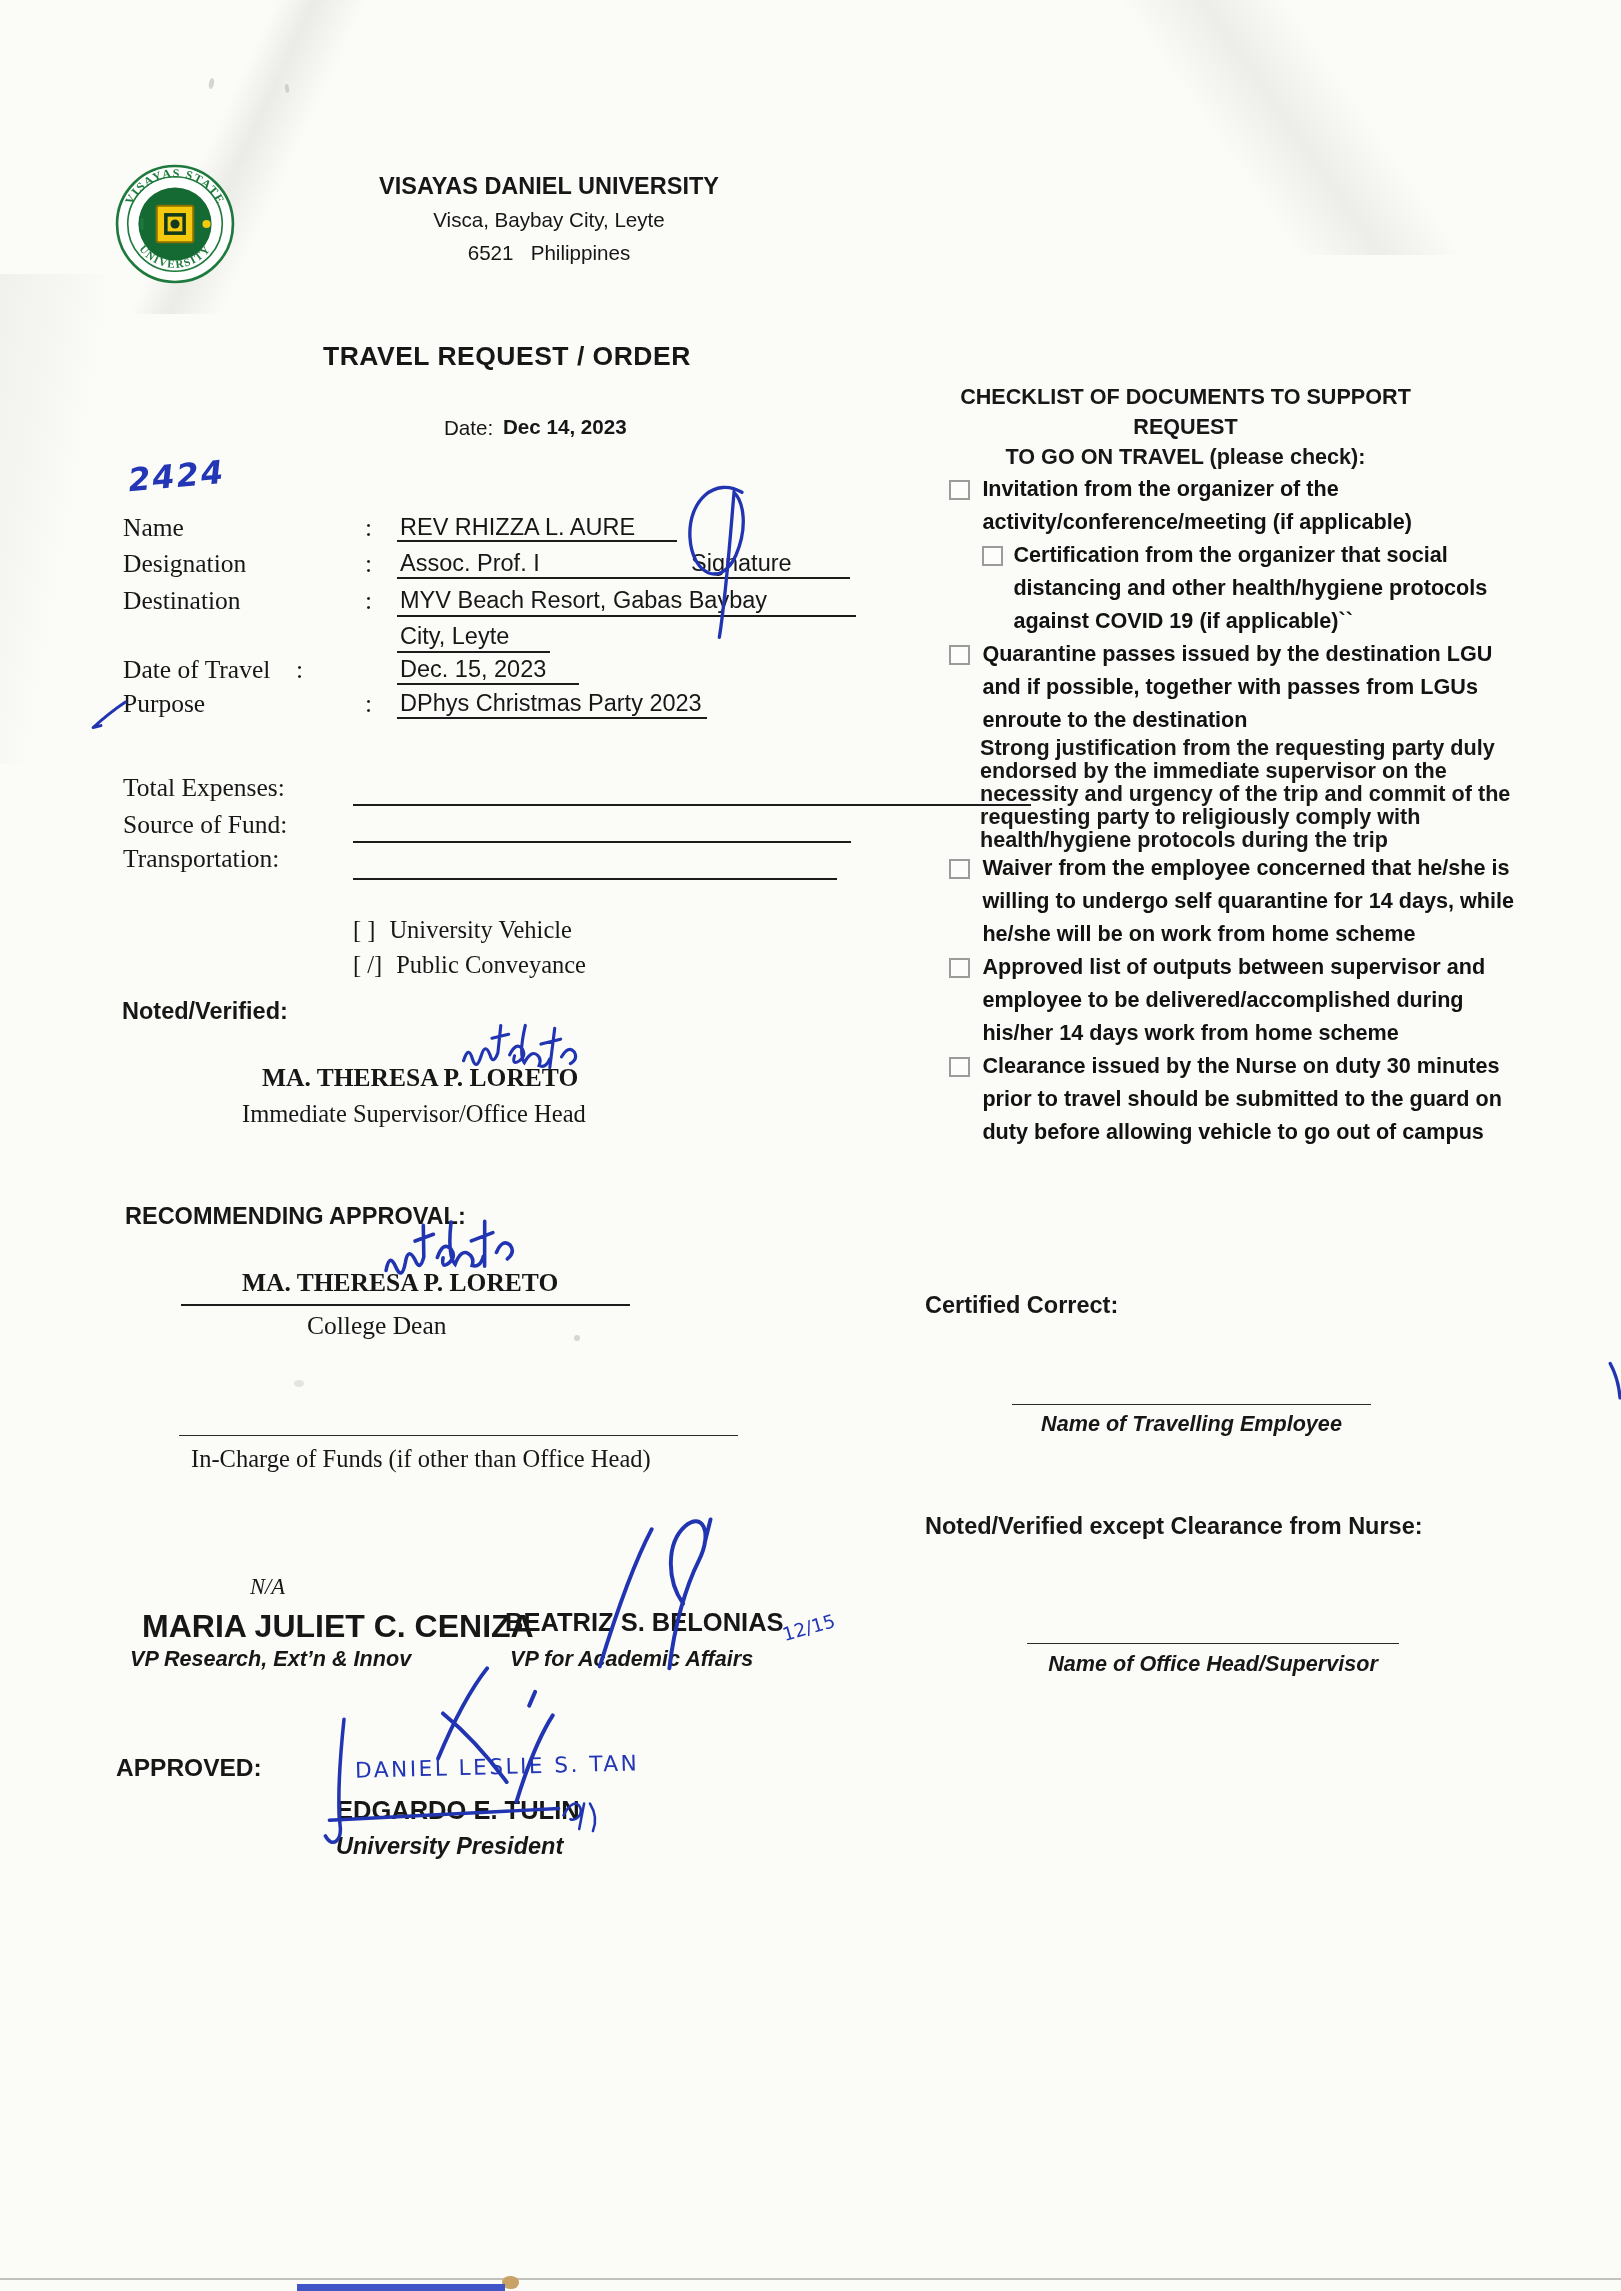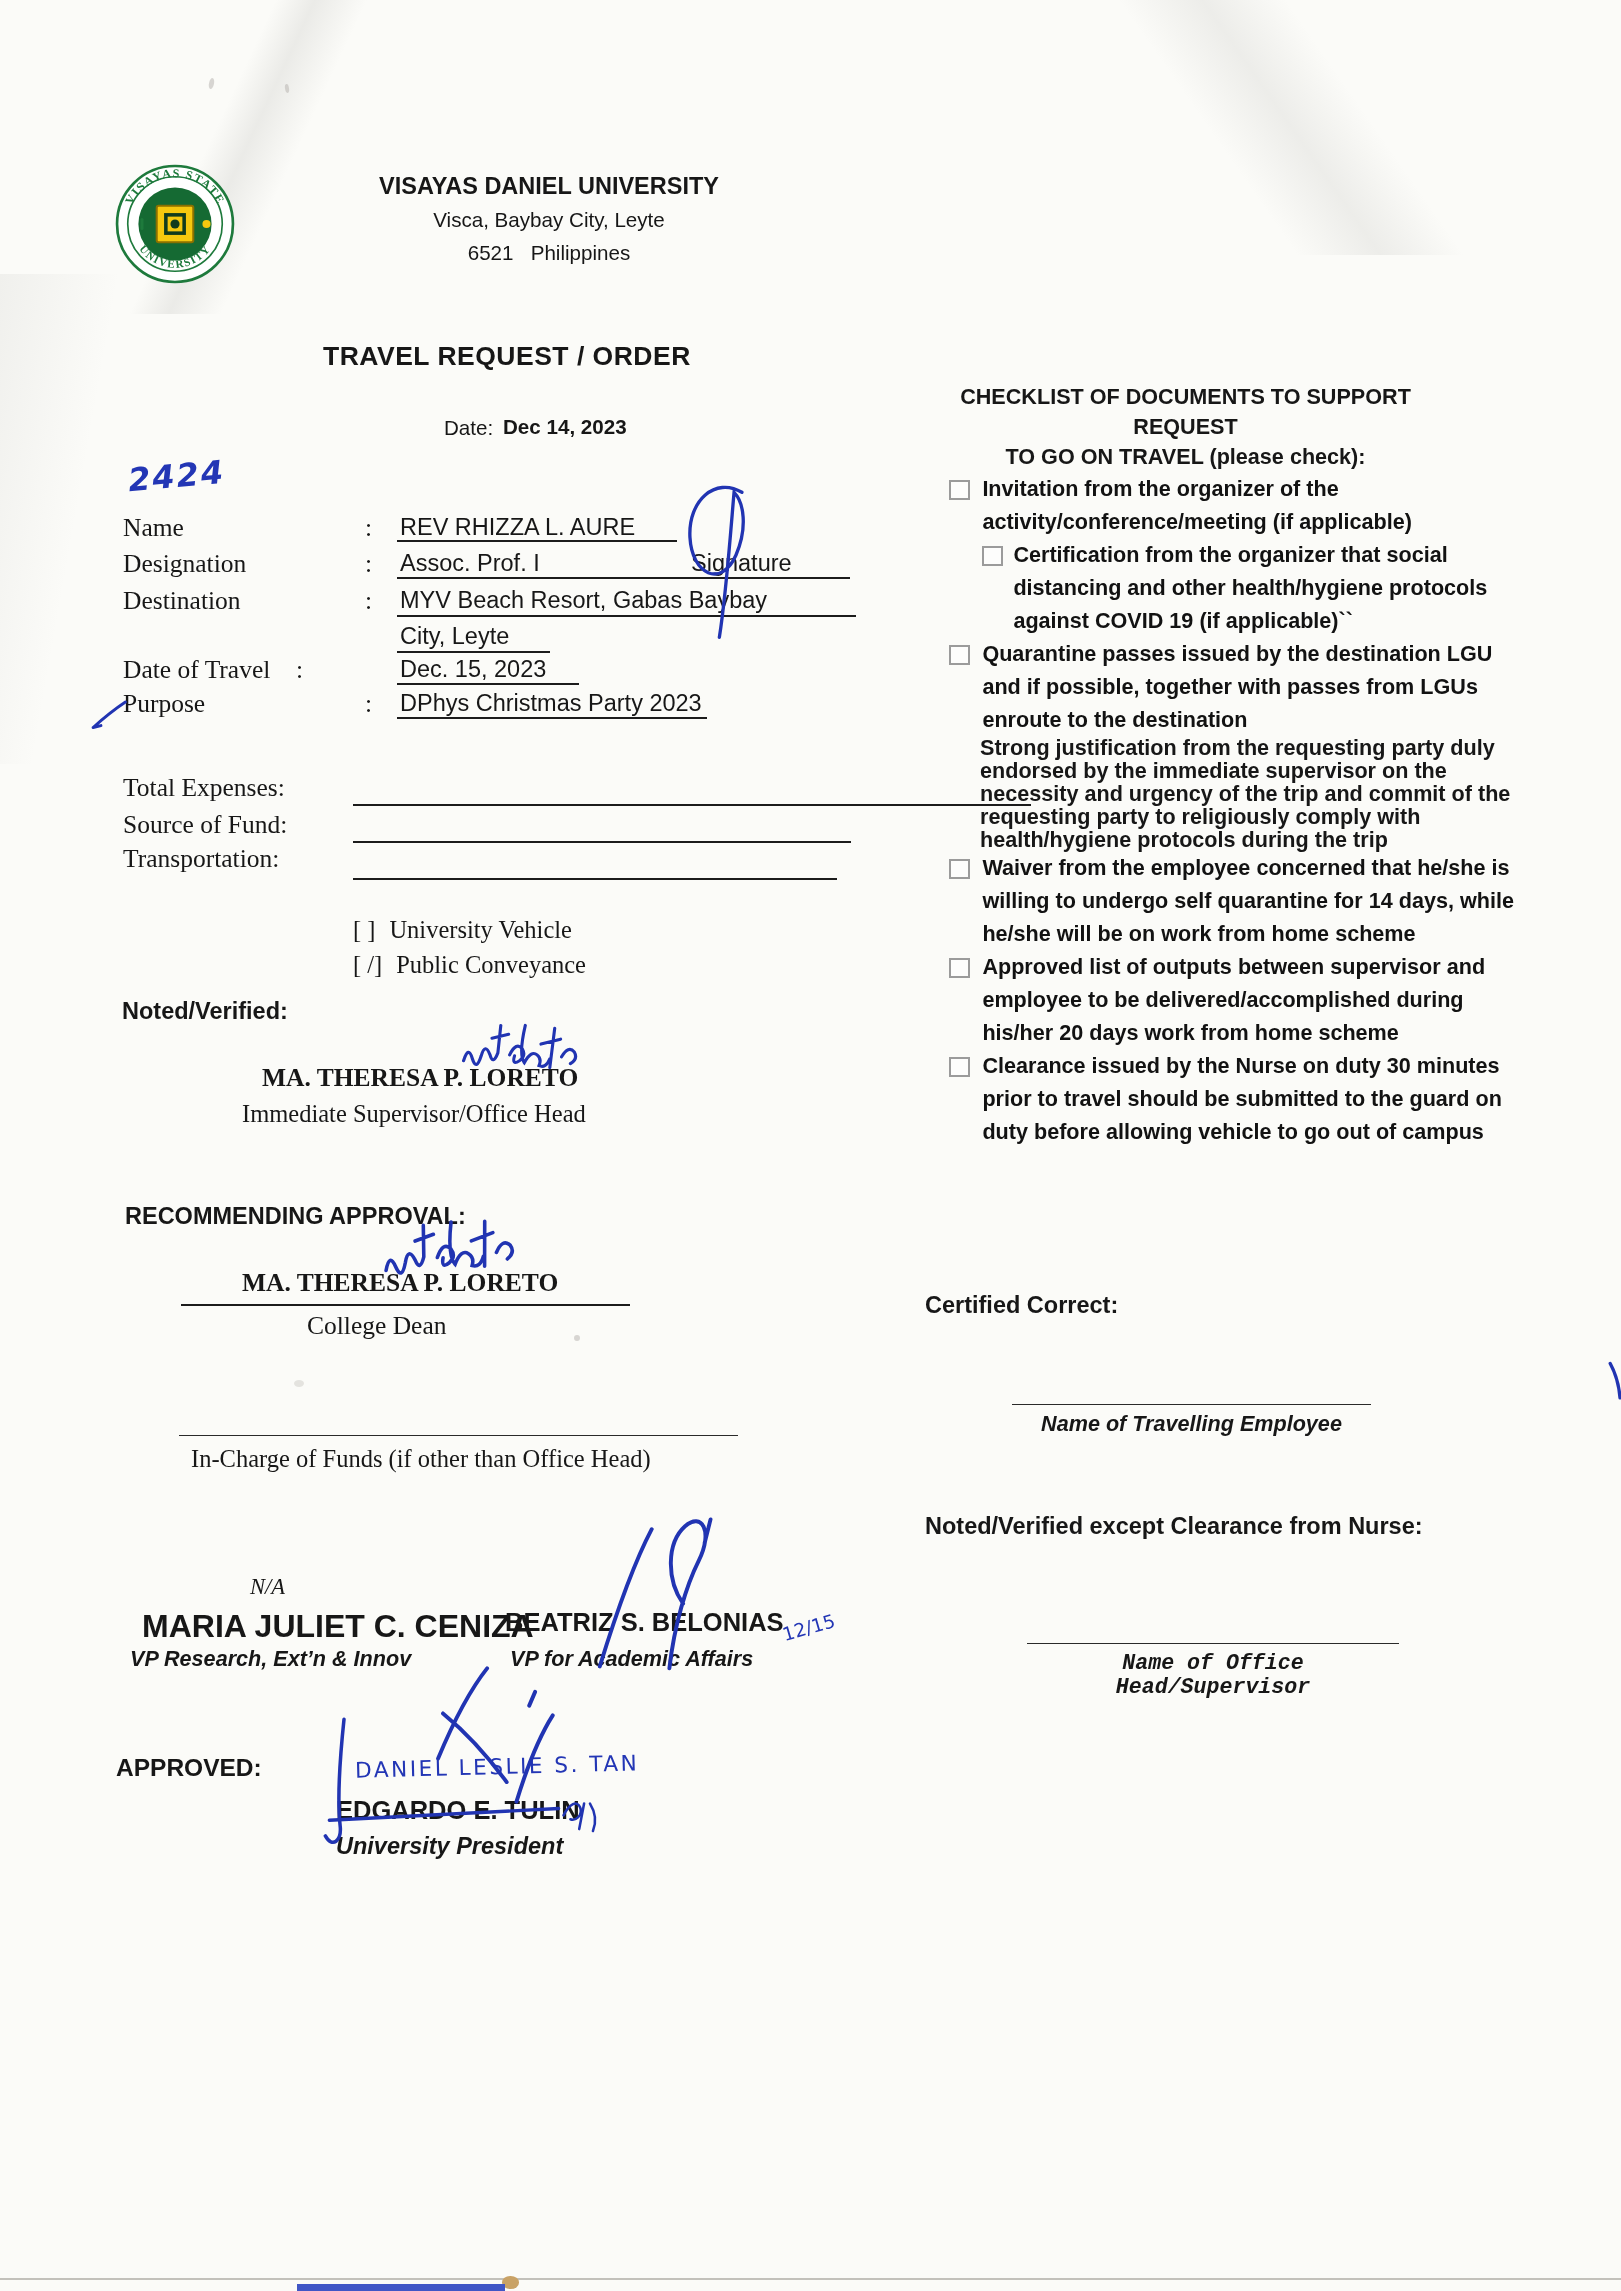--- a/index.html
+++ b/index.html
@@ -160,35 +160,35 @@
       <span class="ck-box"></span>
       <span class="ck-text">Quarantine passes issued by the destination LGU and if possible, together with passes from LGUs enroute to the destination</span>
     </div>
     <div class="ck-noblock">Strong justification from the requesting party duly endorsed by the immediate supervisor on the necessity and urgency of the trip and commit of the requesting party to religiously comply with health/hygiene protocols during the trip</div>
     <div class="ck-item">
       <span class="ck-box"></span>
       <span class="ck-text">Waiver from the employee concerned that he/she is willing to undergo self quarantine for 14 days, while he/she will be on work from home scheme</span>
     </div>
     <div class="ck-item">
       <span class="ck-box"></span>
-      <span class="ck-text">Approved list of outputs between supervisor and employee to be delivered/accomplished during his/her 20 days work from home scheme</span>
+      <span class="ck-text">Approved list of outputs between supervisor and employee to be delivered/accomplished during his/her 14 days work from home scheme</span>
     </div>
     <div class="ck-item">
       <span class="ck-box"></span>
       <span class="ck-text">Clearance issued by the Nurse on duty 30 minutes prior to travel should be submitted to the guard on duty before allowing vehicle to go out of campus</span>
     </div>
   </div>
 
   <div class="abs sans b" style="left:925px;top:1292px;font-size:23.5px;">Certified Correct:</div>
   <div class="thinline" style="left:1012px;top:1404px;width:359px;"></div>
   <div class="abs sans cap" style="left:1012px;top:1411px;width:359px;text-align:center;">Name of Travelling Employee</div>
 
   <div class="abs sans b" style="left:925px;top:1513px;font-size:23.5px;">Noted/Verified except Clearance from Nurse:</div>
   <div class="thinline" style="left:1027px;top:1643px;width:372px;"></div>
-  <div class="abs sans cap" style="left:1027px;top:1651px;width:372px;text-align:center;font-family:Liberation Mono, monospace;">Name of Office Head/Supervisor</div>
+  <div class="abs sans cap" style="left:1027px;top:1651px;width:372px;text-align:center;">Name of Office Head/Supervisor</div>
 
   <svg class="abs" style="left:0;top:0;pointer-events:none;" width="1621" height="2292" viewBox="0 0 1654 2338">
     <defs>
       <path id="sigLoreto" d="M2,48 q5,-16 9,-2 q4,13 9,-3 q4,-14 9,-1 q3,11 8,-2 l3,-28 m-9,13 l17,-4 m1,21 q7,-14 13,-6 q4,7 -3,12 q-8,5 -5,-5 m11,-31 q-7,30 -1,38 q7,-13 13,-8 q5,4 2,11 q7,3 11,-7 m5,-31 l-5,40 m-9,-24 l20,-5 m1,18 q7,-12 13,-5 q4,7 -4,12" fill="none" stroke="#2134b2" stroke-width="3.2" stroke-linecap="round"></path>
     </defs>
 
     <path d="M757,502 C730,486 702,510 704,548 C706,586 736,600 751,566 C763,538 759,512 749,502 C746,536 741,606 734,650" fill="none" stroke="#2134b2" stroke-width="3.4" stroke-linecap="round"></path>
 
     <path d="M95,742 C105,733 116,724 128,716 M95,742 L103,740" fill="none" stroke="#2134b2" stroke-width="3" stroke-linecap="round"></path>
 

